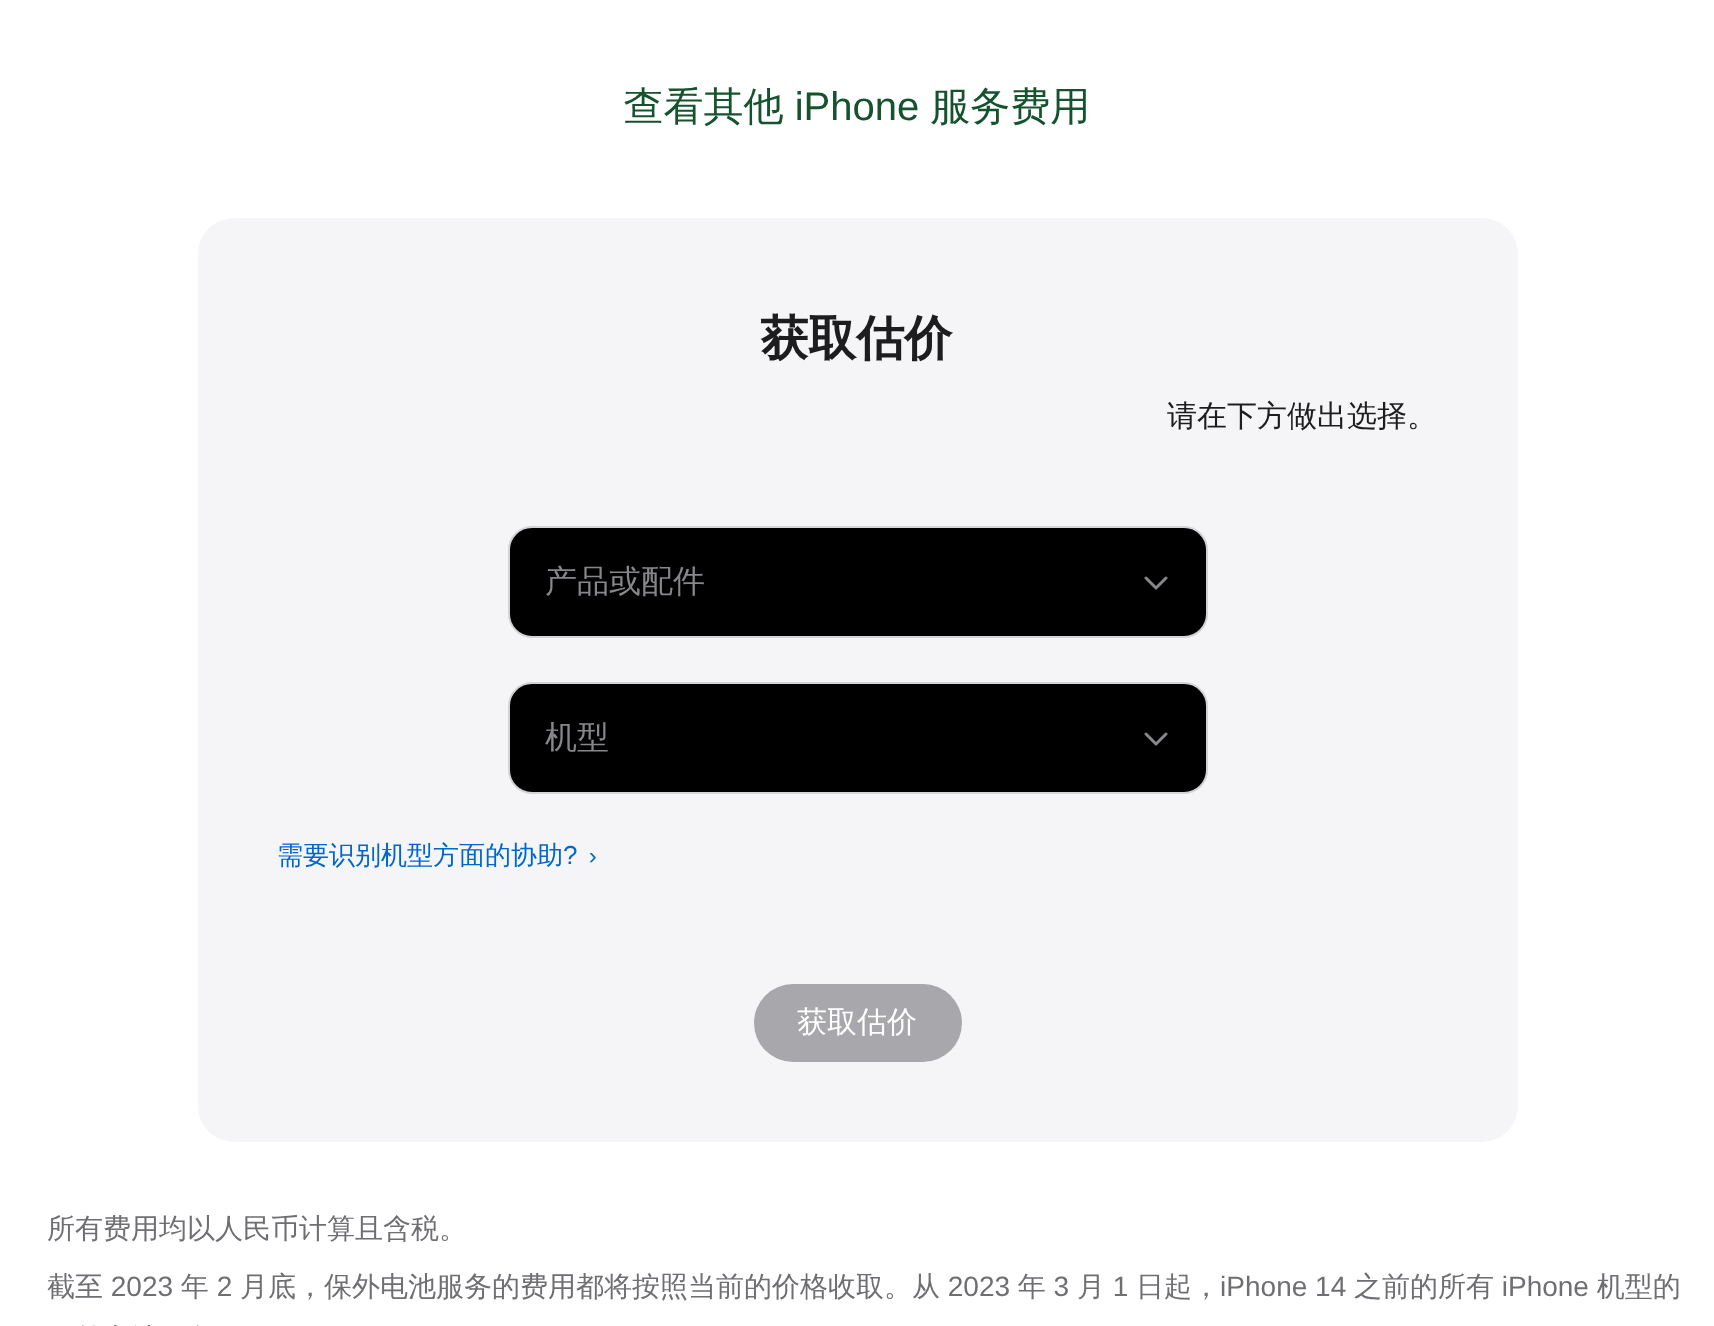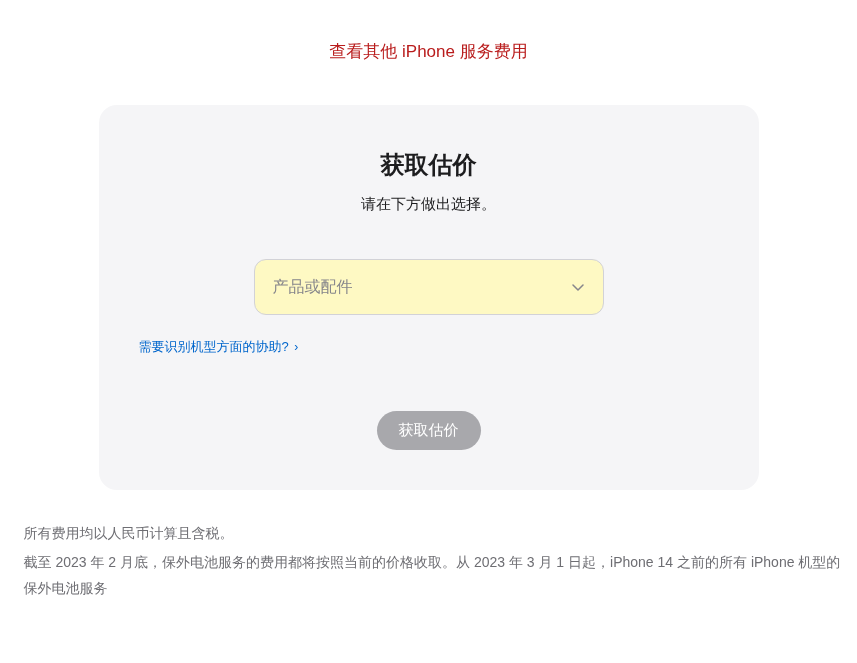--- a/index.html
+++ b/index.html
@@ -12,53 +12,53 @@
       background: #ffffff;
       width: 857px;
       height: 663px;
       padding-top: 40px;
     }
     .top-link {
       text-align: center;
       margin-bottom: 42px;
     }
     .top-link a {
-      color: #b91c1c;
+      color: #14532d;
       text-decoration: none;
-      font-size: 17px;
+      font-size: 20px;
     }
     .card {
       width: 660px;
       margin: 0 auto;
       background: #f5f5f7;
       border-radius: 18px;
       padding: 44px 40px 40px 40px;
     }
     .card-title {
       text-align: center;
       font-size: 24px;
       font-weight: 600;
       color: #1d1d1f;
       margin-bottom: 14px;
     }
     .card-subtitle {
-      text-align: center;
+      text-align: right;
       font-size: 15px;
       color: #1d1d1f;
       margin-bottom: 45px;
     }
     .select-wrap {
       position: relative;
       width: 350px;
       margin: 0 auto 22px auto;
     }
     .select-field {
       width: 100%;
       height: 56px;
-      background: #fef9c3;
+      background: #000000;
       border: 1px solid #d2d2d7;
       border-radius: 12px;
       padding: 0 18px;
       font-size: 16px;
       color: #86868b;
       display: flex;
       align-items: center;
       justify-content: space-between;
       cursor: pointer;
     }
@@ -122,20 +122,30 @@
     <div class="select-field">
       <span>产品或配件</span>
       <span class="chevron">
         <svg width="12" height="7" viewBox="0 0 12 7" fill="none">
           <path d="M1 1L6 6L11 1" stroke="#86868b" stroke-width="1.5" stroke-linecap="round" stroke-linejoin="round"></path>
         </svg>
       </span>
     </div>
   </div>
 
+  <div class="select-wrap">
+    <div class="select-field">
+      <span>机型</span>
+      <span class="chevron">
+        <svg width="12" height="7" viewBox="0 0 12 7" fill="none">
+          <path d="M1 1L6 6L11 1" stroke="#86868b" stroke-width="1.5" stroke-linecap="round" stroke-linejoin="round"></path>
+        </svg>
+      </span>
+    </div>
+  </div>
 
   <div class="help-link">
     <a href="#">
       <span>需要识别机型方面的协助?</span>
       <span class="help-arrow">›</span>
     </a>
   </div>
 
   <div class="submit-row">
     <button class="submit-btn">获取估价</button>

